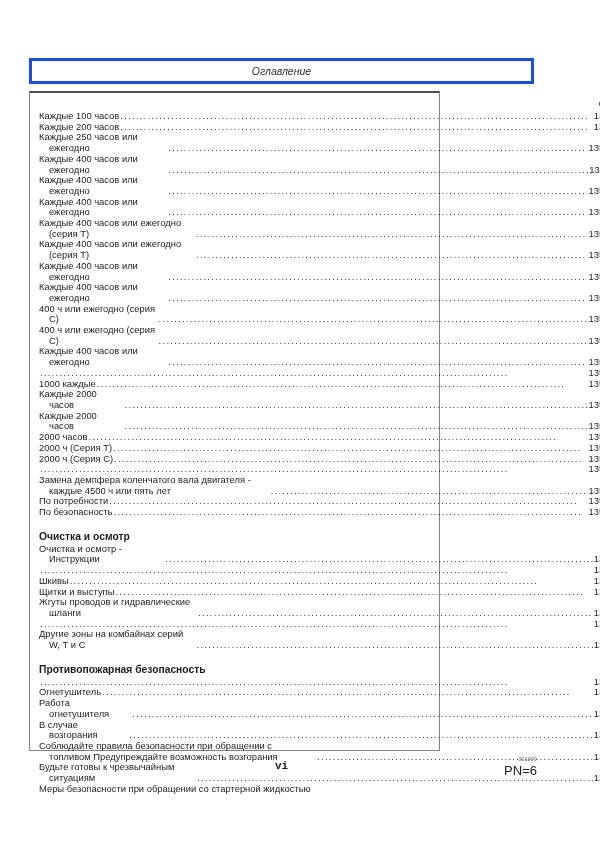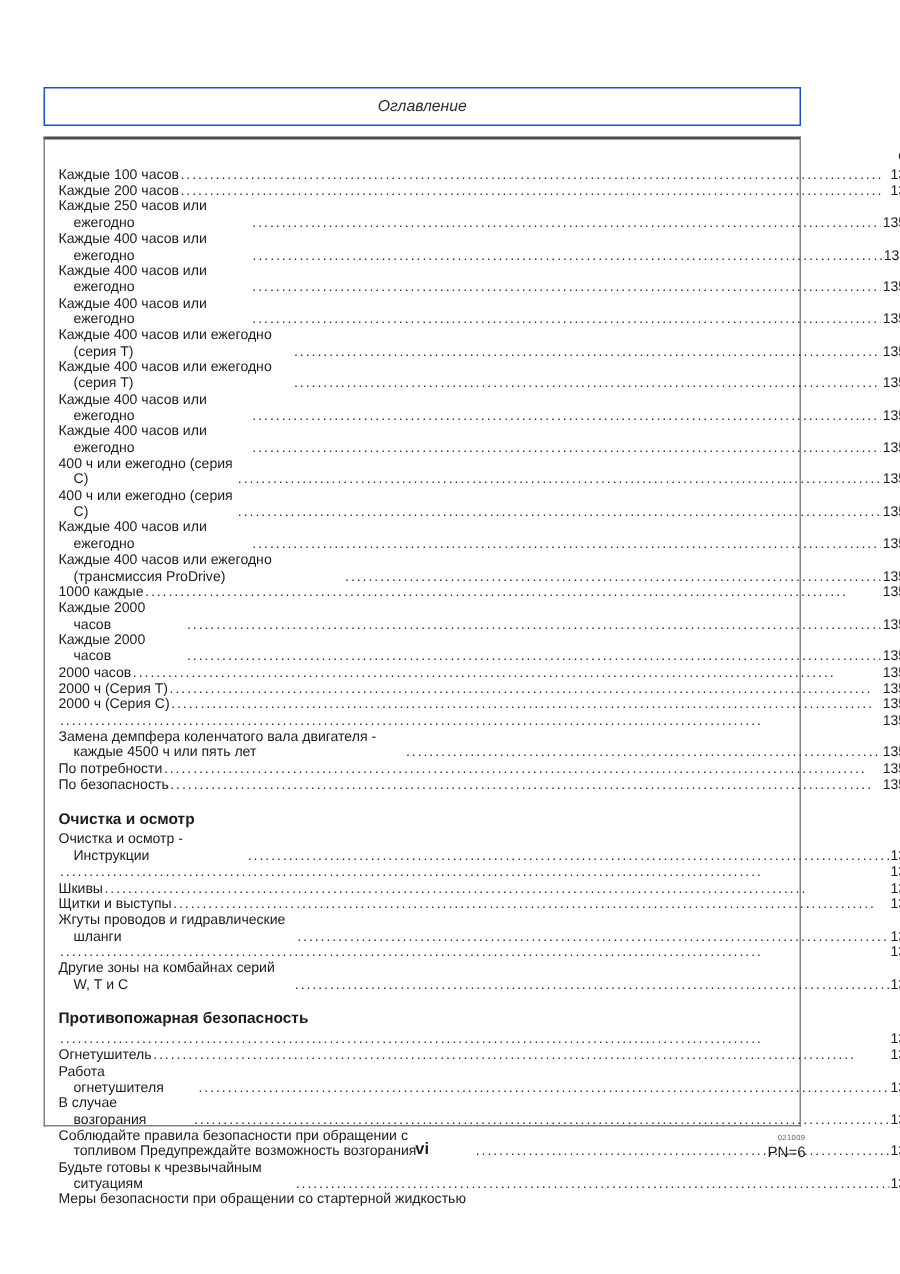--- a/index.html
+++ b/index.html
@@ -2,51 +2,51 @@
 <html><head>
 <meta charset="utf-8">
 <style>
   html,body{margin:0;padding:0;}
   body{
     width:600px;height:849px;position:relative;background:#ffffff;
     font-family:"Liberation Sans", sans-serif;color:#1c1c1c;overflow:hidden;
   }
   .header-band{
     position:absolute;left:29px;top:58px;width:505px;height:26px;
-    border:1px solid #1d4ed8;background:#fff;
+    border:3px solid #1d4ed8;background:#fff;
     display:flex;align-items:center;justify-content:center;box-sizing:border-box;
   }
   .header-title{font-style:italic;font-size:10.5px;color:#2e2e2e;}
   .content-box{
-    position:absolute;left:29px;top:91px;width:505px;height:660px;
+    position:absolute;left:29px;top:91px;width:411px;height:660px;
     border:1px solid #828282;border-top:2px solid #4d4d4d;background:#fff;
     box-sizing:border-box;display:flex;padding:6px 14px 0 9px;
   }
   .col{box-sizing:border-box;}
   .col-left{flex:0 0 226px;margin-right:39px;}
   .col-pagelabel{text-align:right;font-weight:bold;font-size:9px;line-height:11px;margin-bottom:1px;}
   .heading{font-weight:bold;font-size:10.3px;line-height:12px;margin:13px 0 1px 0;}
   .section{margin:0;}
   .entry{display:flex;align-items:flex-end;font-size:9.4px;line-height:10.7px;}
   .entry .t{flex:0 1 auto;padding-left:10px;text-indent:-10px;}
   .entry .dots{
     flex:1 1 auto;min-width:6px;overflow:hidden;white-space:nowrap;
     letter-spacing:1.3px;color:#2a2a2a;margin:0 1px;
   }
   .entry .dots::before{
     content:"........................................................................................................................";
   }
   .entry .pg{flex:0 0 auto;white-space:nowrap;}
   .footer-page{
     position:absolute;left:29px;top:760px;width:505px;text-align:center;
-    font-weight:bold;font-size:11px;
+    font-weight:bold;font-size:11px;font-family:Liberation Mono, monospace;
   }
   .pn-block{position:absolute;right:63px;top:757px;text-align:right;line-height:1;}
   .pn-code{display:block;font-size:5px;color:#5a5a5a;letter-spacing:0.3px;}
-  .pn-number{display:block;font-size:10px;margin-top:2px;color:#222;text-align:right;}
+  .pn-number{display:block;font-size:13px;margin-top:2px;color:#222;text-align:right;}
 </style>
 </head>
 <body>
 
 <div class="header-band">
   <span class="header-title">Оглавление</span>
 </div>
 
 <div class="content-box">
   <div class="col col-left">
@@ -111,21 +111,20 @@
           <span class="t">400 ч или ежегодно (серия С)</span>
           <span class="dots"></span>
           <span class="pg">135-19</span>
         </div>
         <div class="entry">
           <span class="t">Каждые 400 часов или ежегодно</span>
           <span class="dots"></span>
           <span class="pg">135-20</span>
         </div>
         <div class="entry">
-          <span class="t">Каждые 400 часов или ежегодно (трансмиссия ProDrive)</span>
           <span class="dots"></span>
           <span class="pg">135-21</span>
         </div>
         <div class="entry">
           <span class="t">1000 каждые</span>
           <span class="dots"></span>
           <span class="pg">135-22</span>
         </div>
         <div class="entry">
           <span class="t">Каждые 2000 часов</span>

